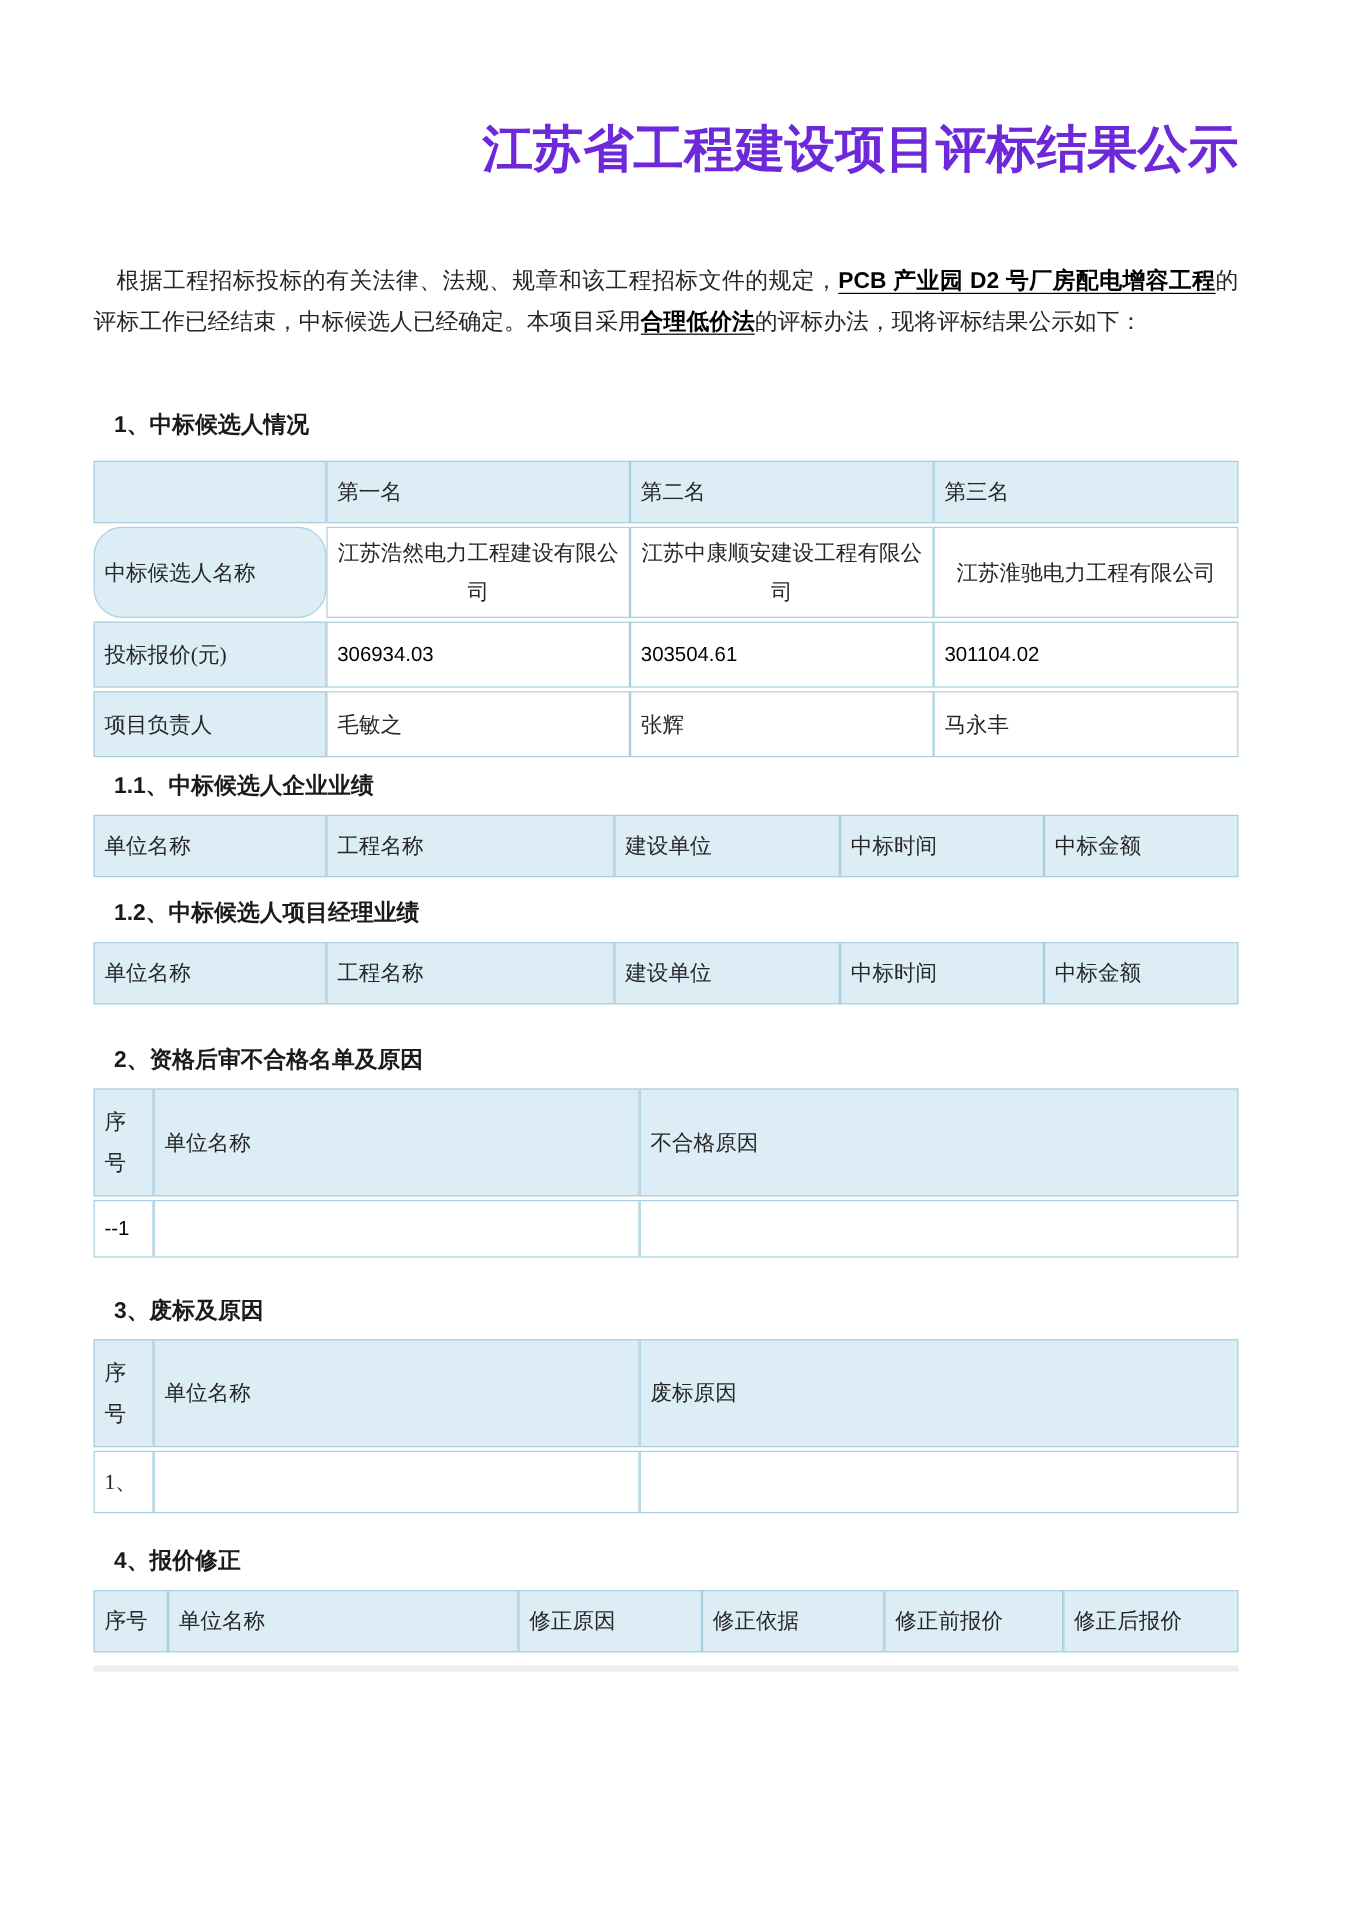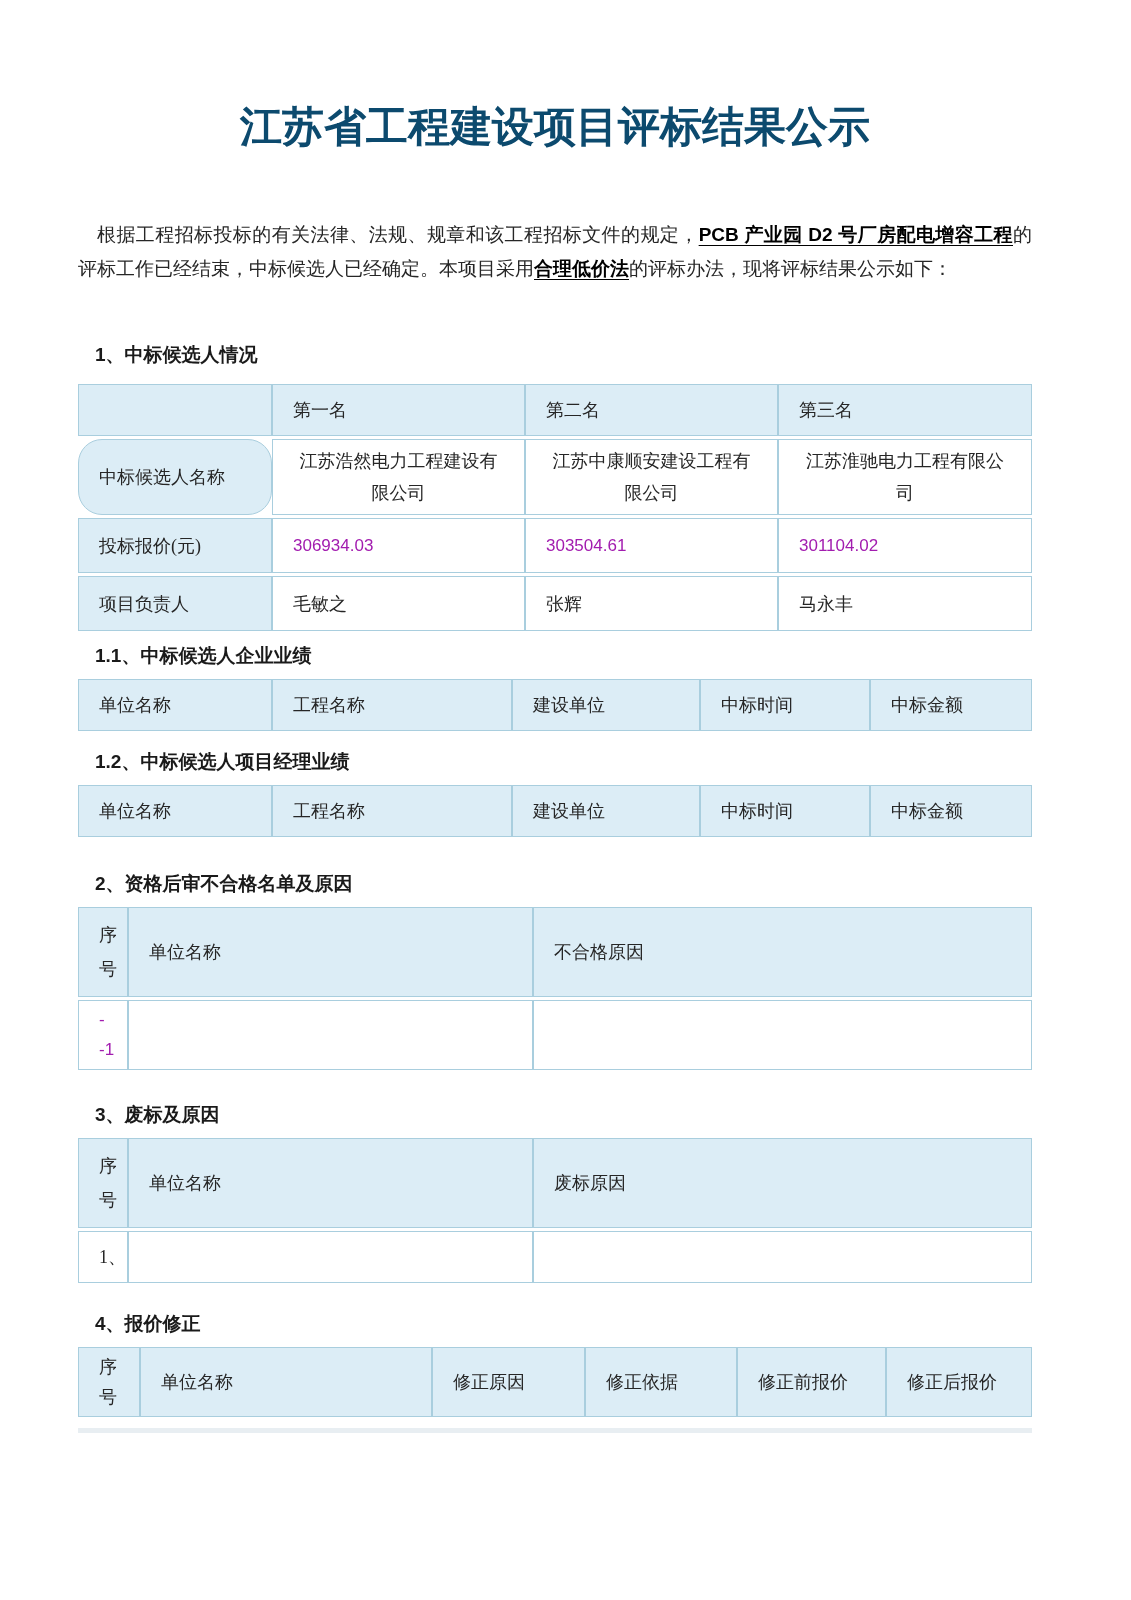--- a/index.html
+++ b/index.html
@@ -11,26 +11,26 @@
   *{box-sizing:border-box;margin:0;padding:0;}
   html,body{background:#ffffff;}
   body{
     width:1131px;height:1600px;
     font-family:"Liberation Serif","DejaVu Serif",serif;
     color:var(--text);
     overflow:hidden;
   }
   .page{width:1131px;height:1600px;padding:100px 99px 0 78px;background:#fff;}
   .doc-title{
-    text-align:center;
-    font-family:Liberation Serif, serif;
+    text-align:right;
+    font-family:Liberation Mono, monospace;
     font-weight:bold;
     font-size:42px;
     line-height:55px;
-    color:#0c4a6e;
+    color:#6d28d9;
   }
   .doc-number{
     margin-top:73px;
     text-align:center;
     font-size:19px;
     line-height:24px;
   }
   .intro{
     margin-top:63px;
     font-size:19px;
@@ -64,37 +64,37 @@
     width:954px;
     border-collapse:separate;
     border-spacing:0 3px;
     table-layout:fixed;
     margin-top:8px;
     font-size:18px;
   }
   .t1{margin-top:14px;}
   td{
     border:1px solid var(--border);
-    padding:4px 20px;
+    padding:4px 8px;
     vertical-align:middle;
     line-height:30px;
     overflow:hidden;
   }
   td.hd{background:var(--header-bg);}
   .t1 .r-head td{height:52px;}
   .t1 .r-name td{height:76px;text-align:center;line-height:32px;}
   .t1 .r-name td.hd{text-align:left;border-radius:24px;}
   .t1 .r-bid td{height:55px;margin-top:48px;}
   .t1 .r-mgr td{height:55px;}
   .t-perf td{height:52px;}
   .t-list .r-head td{height:90px;}
   .t-list .r-data td{height:48px;}
   .t3 .r-data td{height:52px;}
   .t4 td{height:52px;}
-  .num{font-family:"Liberation Sans","DejaVu Sans",sans-serif;font-size:17px;color:#a21caf;}
+  .num{font-family:"Liberation Sans","DejaVu Sans",sans-serif;font-size:17px;color:#000000;}
   .seq{line-height:34px;}
   .strip{width:954px;height:5px;background:var(--strip);margin-top:8px;}
 </style>
 </head>
 <body>
 
 <div class="page">
 
   <h1 class="doc-title">江苏省工程建设项目评标结果公示</h1>
 

